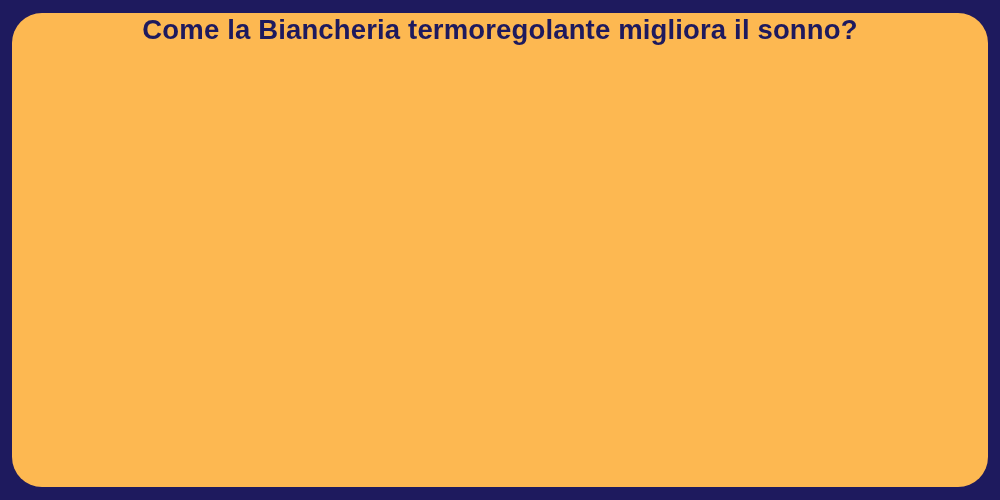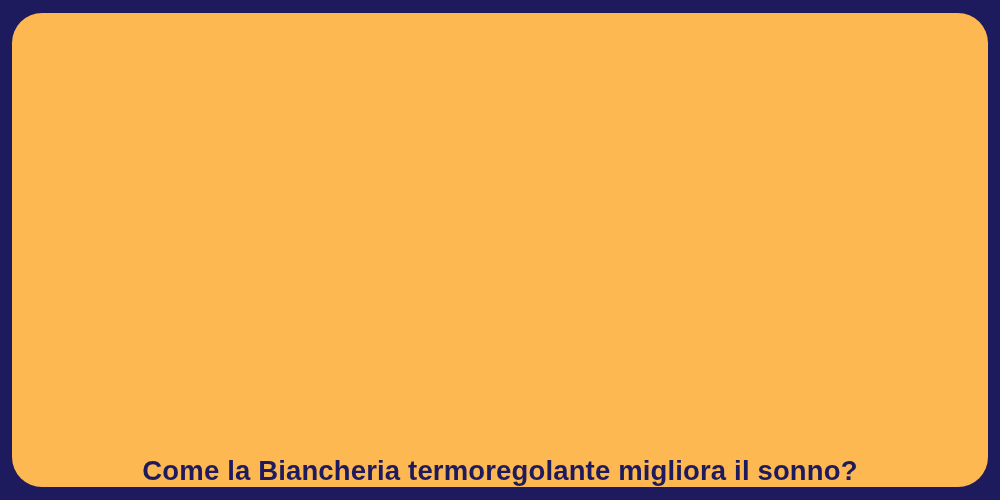--- a/index.html
+++ b/index.html
@@ -23,21 +23,21 @@
     box-sizing: border-box;
     padding: 13px 12px 13px 12px;
   }
   #card-panel {
     width: 100%;
     height: 100%;
     background: #fdb851;
     border-radius: 30px;
     box-sizing: border-box;
     display: flex;
-    align-items: flex-end;
+    align-items: flex-start;
     justify-content: center;
     overflow: hidden;
   }
   #headline {
     color: #1e1a5e;
     font-family: "Liberation Sans", sans-serif;
     font-size: 27.5px;
     font-weight: bold;
     letter-spacing: 0.15px;
     line-height: 1.2;

